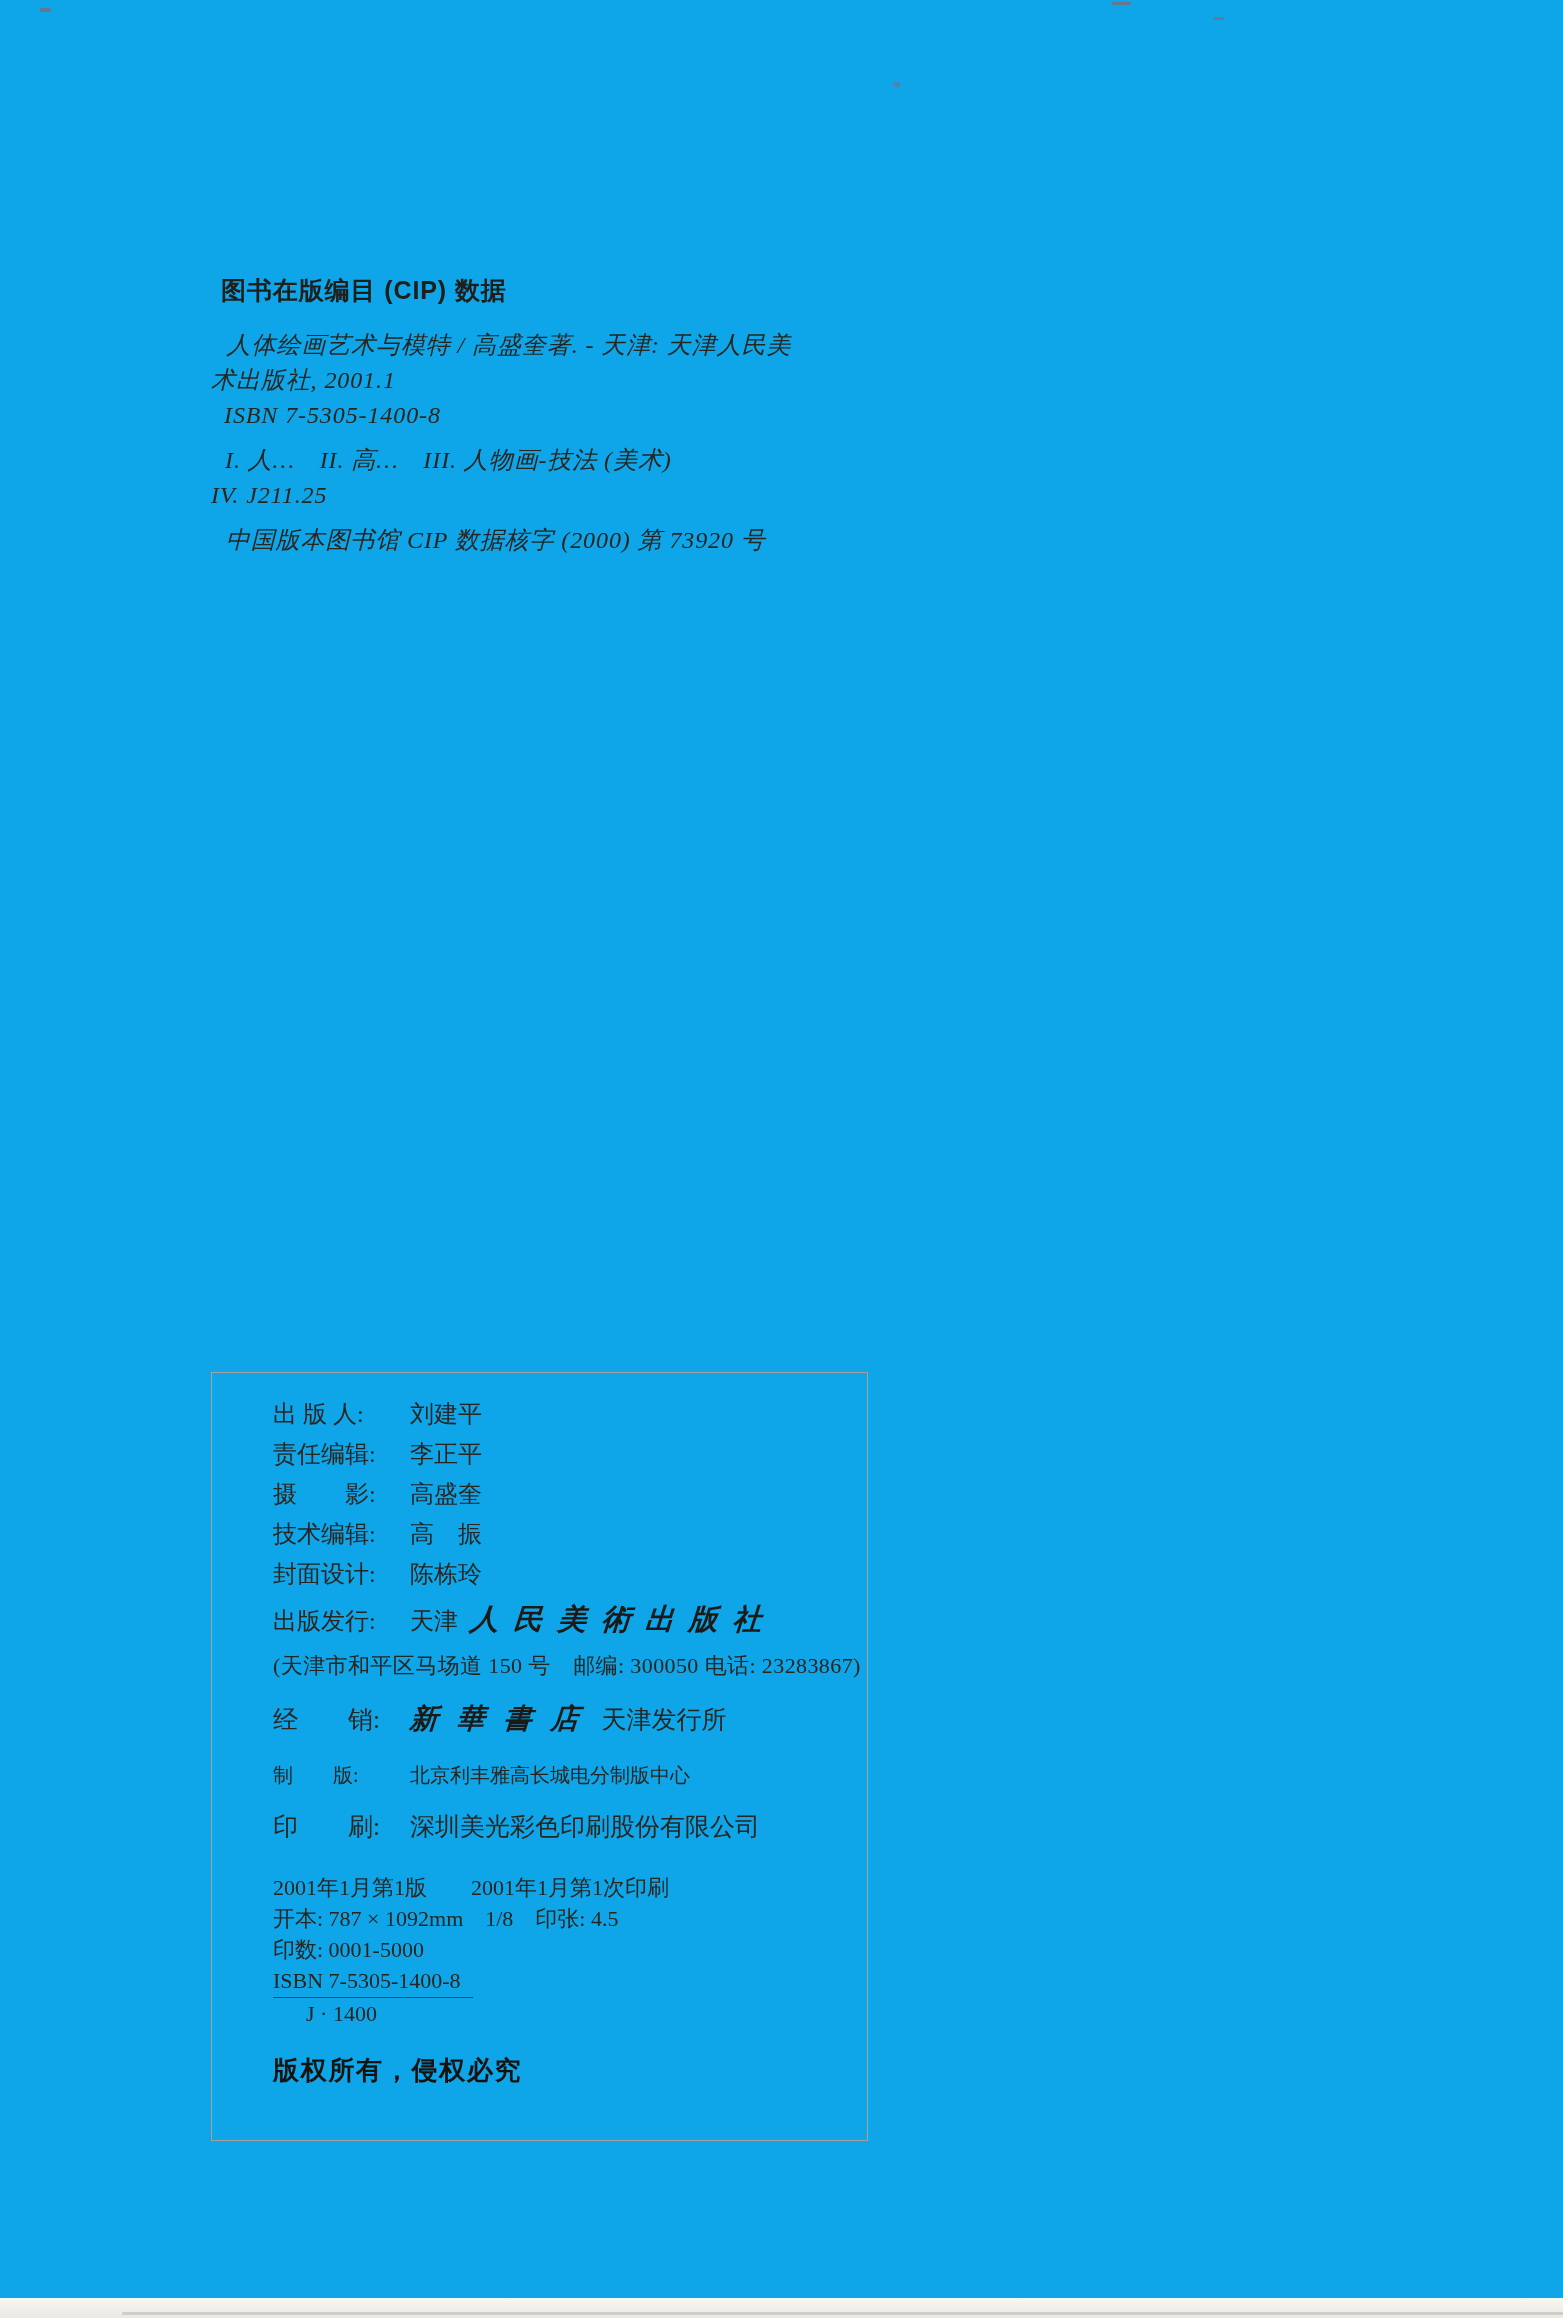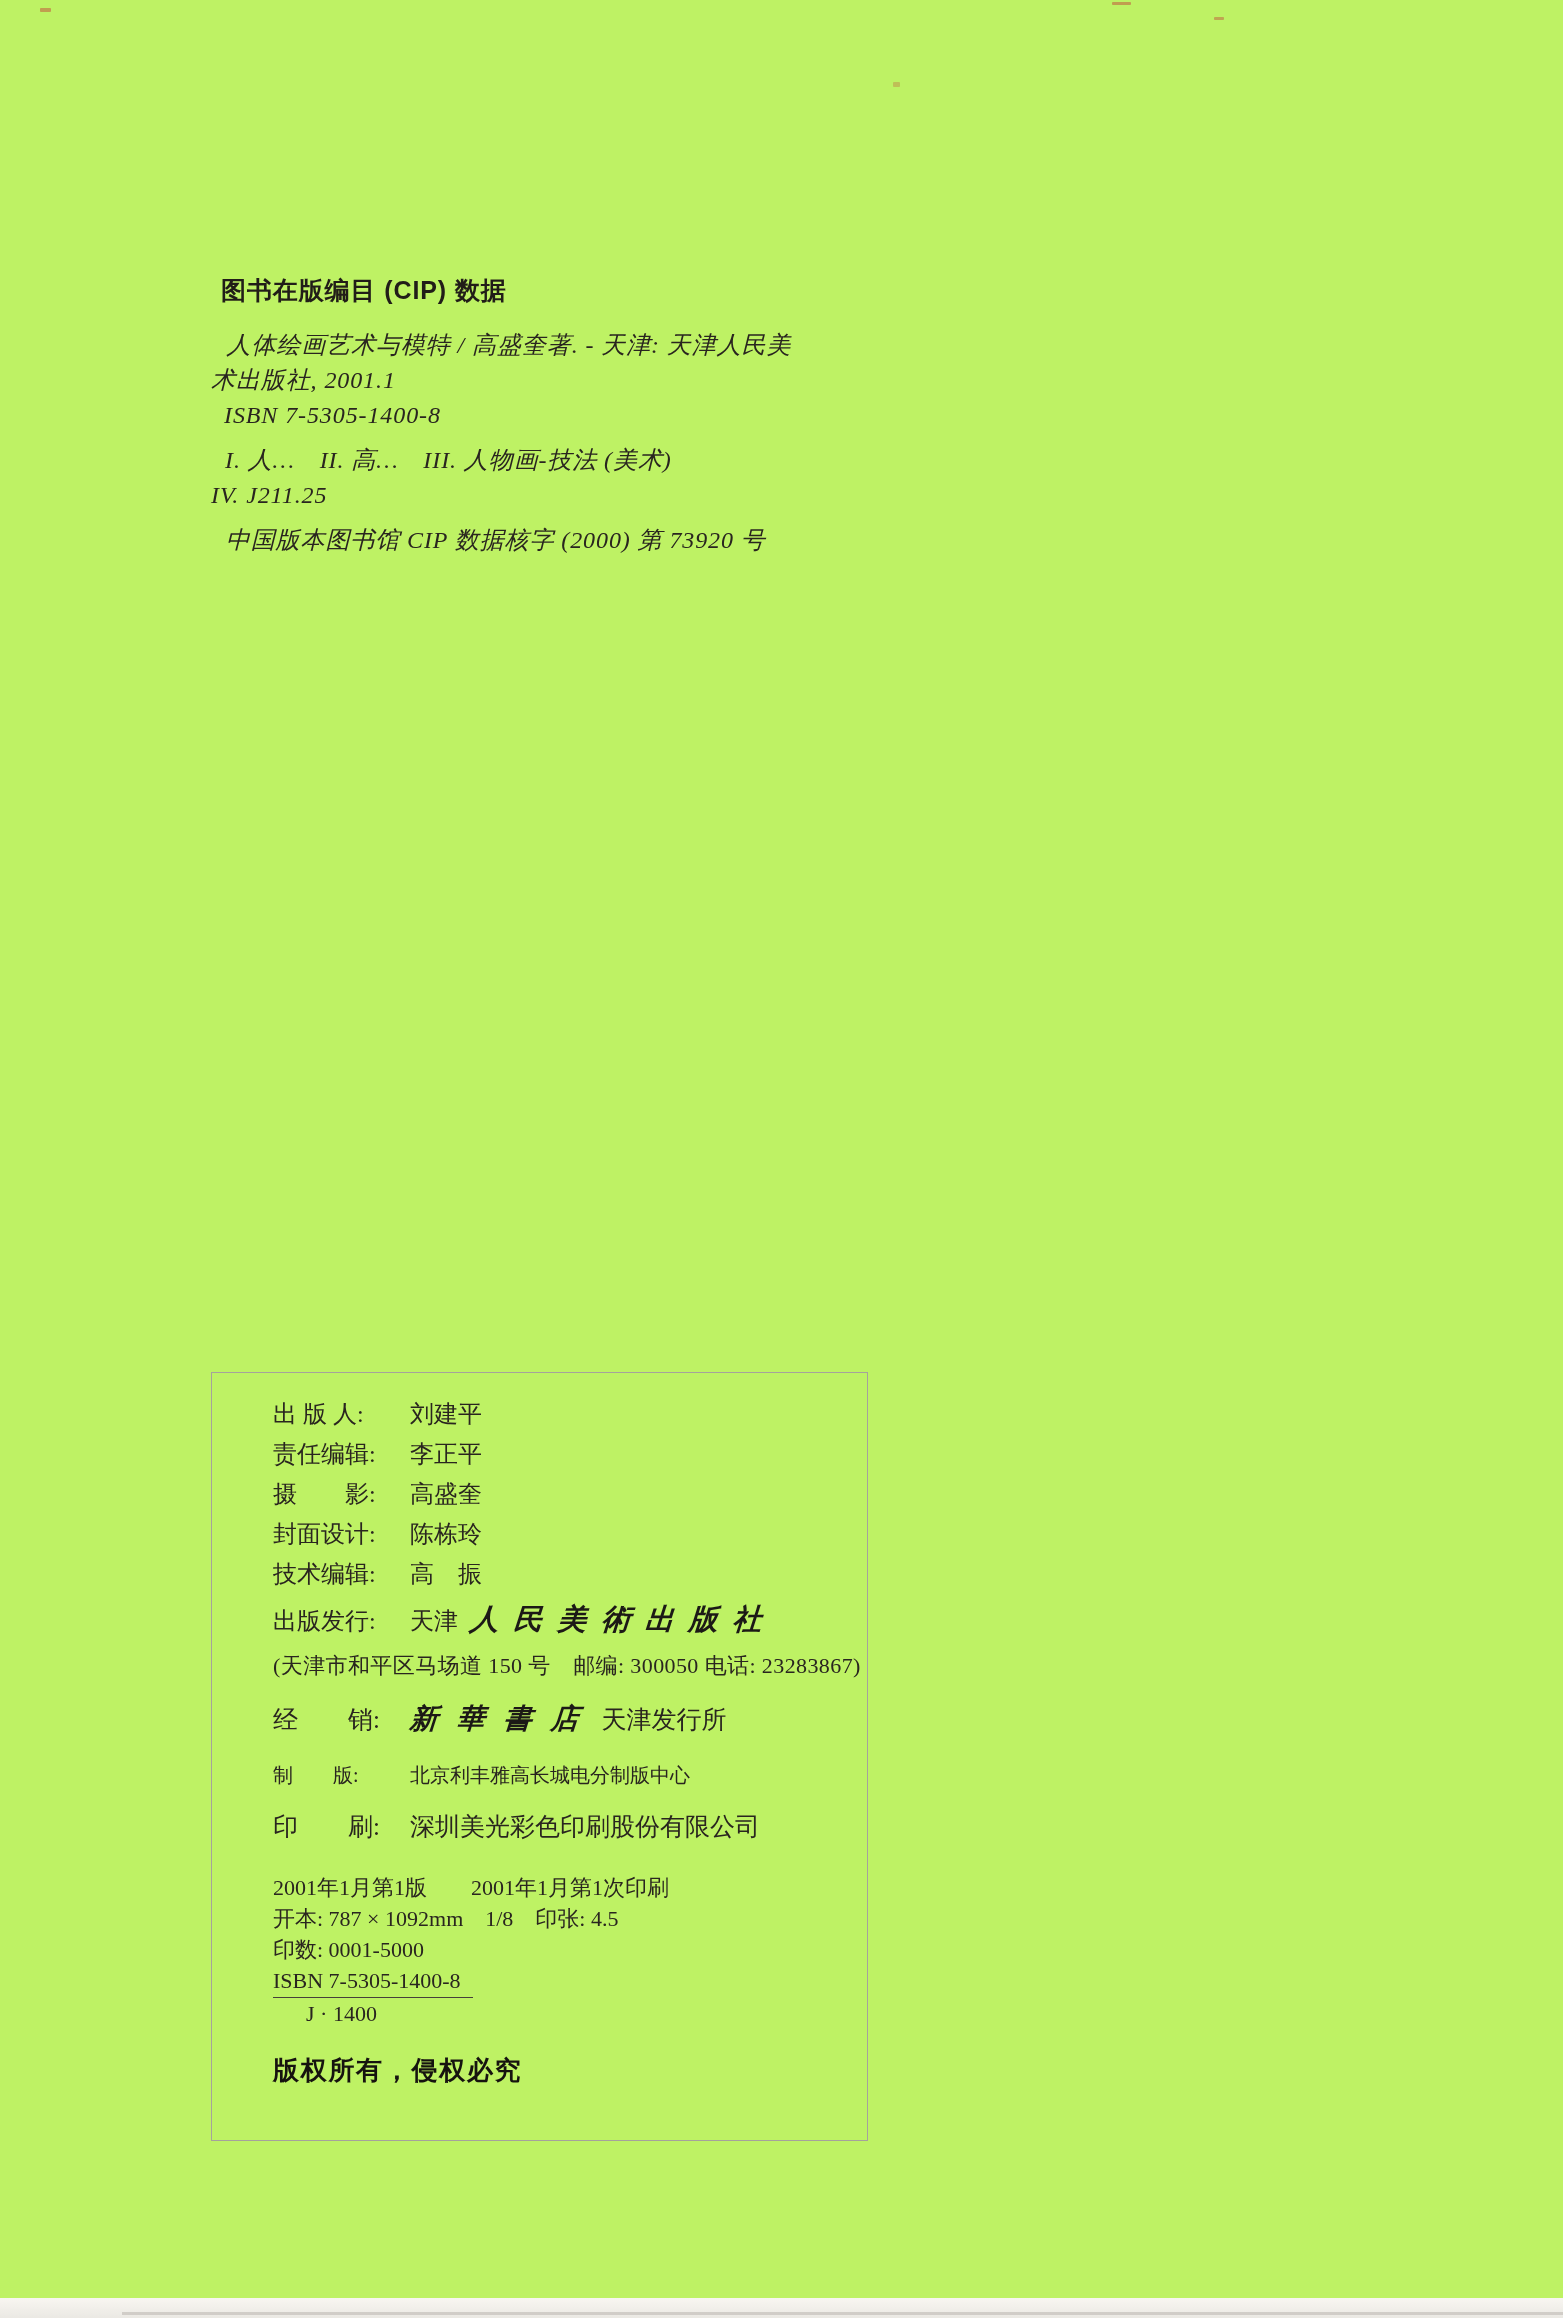--- a/index.html
+++ b/index.html
@@ -1,18 +1,18 @@
 <!DOCTYPE html>
 <html style="font-size:14px"><head>
 <meta charset="utf-8">
 <style>
   html,body{margin:0;padding:0;background:#e9e7e3;}
   .page{
     position:relative;width:1563px;height:2319px;
-    background:#bef264;overflow:hidden;
+    background:#0ea5e9;overflow:hidden;
     font-family:"Liberation Serif","DejaVu Serif",serif;
     color:#29251f;
   }
   
   .cip{position:absolute;left:207px;top:274px;width:677px;font-size:24px;letter-spacing:0.9px;}
   .cip-header{
     margin:0;padding-left:14px;font-size:25px;font-weight:700;
     font-family:"Liberation Sans","DejaVu Sans",sans-serif;
     color:#211d18;line-height:33px;
   }
@@ -101,24 +101,24 @@
     <div class="credit-row">
       <span class="lbl">出 版 人:</span><span class="val">刘建平</span>
     </div>
     <div class="credit-row">
       <span class="lbl">责任编辑:</span><span class="val">李正平</span>
     </div>
     <div class="credit-row">
       <span class="lbl">摄　　影:</span><span class="val">高盛奎</span>
     </div>
     <div class="credit-row">
-      <span class="lbl">封面设计:</span><span class="val">陈栋玲</span>
+      <span class="lbl">技术编辑:</span><span class="val">高　振</span>
     </div>
     <div class="credit-row">
-      <span class="lbl">技术编辑:</span><span class="val">高　振</span>
+      <span class="lbl">封面设计:</span><span class="val">陈栋玲</span>
     </div>
 
     <div class="publisher-row">
       <span class="lbl">出版发行:</span><span class="val">天津</span><span class="callig publisher-brand">人民美術出版社</span>
     </div>
 
     <div class="address-line">(天津市和平区马场道 150 号　邮编: 300050 电话: 23283867)</div>
 
     <div class="dist-row">
       <span class="lbl">经　　销:</span><span class="callig dist-brand">新華書店</span><span class="val">天津发行所</span>

